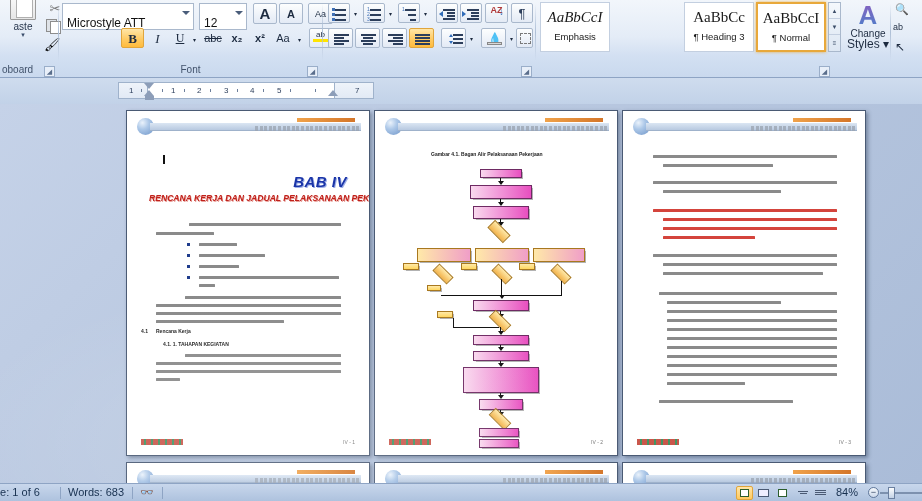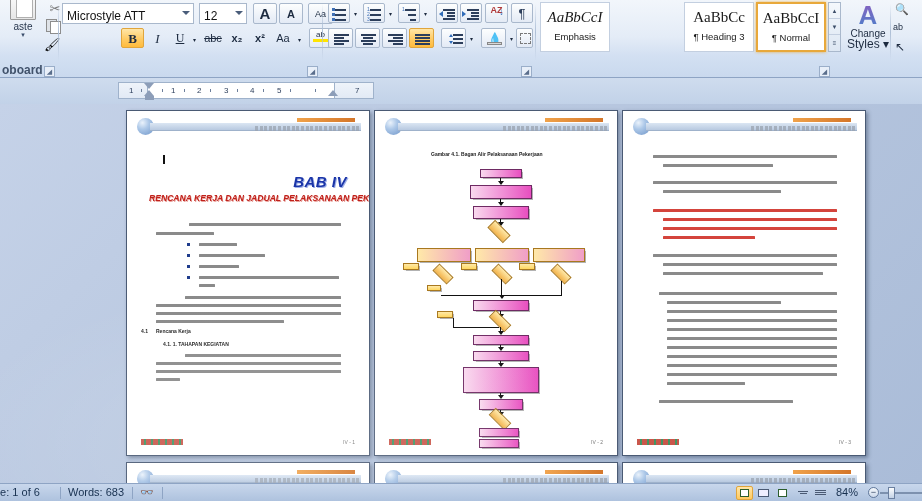--- a/index.html
+++ b/index.html
@@ -13,21 +13,21 @@
   
   .ribbon {
     position: absolute; left: 0; top: 0; width: 922px; height: 78px;
     background: linear-gradient(to bottom, #f2f6fb 0%, #e4ecf7 48%, #d3e0f2 72%, #c9d9ee 100%);
     border-bottom: 1px solid #8ea4c4;
   }
   .grp { position: absolute; top: 0; height: 78px; }
   .grp-body { position: relative; height: 60px; }
   .grp-label {
     position: absolute; bottom: 1px; left: 0; right: 0; height: 14px;
-    text-align: center; font-size: 12px; color: #41526b; line-height: 14px; font-weight: bold;
+    text-align: center; font-size: 10px; color: #41526b; line-height: 14px;
   }
   .grp-sep {
     position: absolute; top: 4px; bottom: 16px; width: 1px;
     background: linear-gradient(to bottom, rgba(255,255,255,0), #aebfd6, rgba(255,255,255,0));
   }
   .dlg-launch {
     position: absolute; bottom: 1px; width: 11px; height: 11px;
     border: 1px solid #9aaec9; background: #e8eff9; font-size: 7px;
     color: #5a6e8c; text-align: center; line-height: 9px;
   }
@@ -60,21 +60,21 @@
     position:absolute; display:block; width:11px; height:13px; background:#fff;
     border:1px solid #8d8d8d;
   }
   .copyico i:nth-child(1){ left:0; top:1px; background:#dfe3e8; }
   .copyico i:nth-child(2){ left:4px; top:3px; }
   .brushico { left: 44px; top: 36px; font-size: 13px; line-height:17px; }
 
   
   .fontname-box, .fontsize-box {
     position: absolute; background: #fff; border: 1px solid #a9b8cc;
-    height: 21px; font-size: 12px; color: #111; padding: 5px 4px 0 4px;
+    height: 27px; font-size: 12px; color: #111; padding: 12px 4px 0 4px;
   }
   .combo-arrow {
     position: absolute; right: 3px; top: 7px; width: 0; height: 0;
     border-left: 4px solid transparent; border-right: 4px solid transparent;
     border-top: 4px solid #4a5d7a;
   }
   .btn {
     position: absolute; border: 1px solid transparent; border-radius: 2px;
     text-align: center; color: #1d2b40; cursor: default;
   }
@@ -323,20 +323,21 @@
 
         <div class="btn btn-frame" style="left:250px;top:28px;width:23px;height:20px;">
           <span style="font-size:8px;display:block;line-height:9px;padding-top:1px;">ab</span>
           <span style="display:block;height:3px;background:#ffe400;margin:0 3px;"></span>
         </div>
         <div class="btn" style="left:275px;top:28px;width:22px;height:20px;">
           <span style="font-size:12px;font-weight:bold;display:block;line-height:13px;">A</span>
           <span style="display:block;height:4px;background:#c00000;margin:0 4px;"></span>
         </div>
       </div>
+      <div class="grp-label">Font</div>
       <div class="dlg-launch" style="right:4px;">◢</div>
     </div>
     <div class="grp-sep" style="left:322px;"></div>
 
     <div class="grp" style="left:323px;width:212px;">
       <div class="grp-body">
 
         <div class="btn btn-frame" style="left:5px;top:3px;width:22px;height:20px;">
           <div class="lines-ico" style="left:3px;top:4px;width:16px;height:12px;">
             <span class="bullet-dot" style="top:0"></span>

